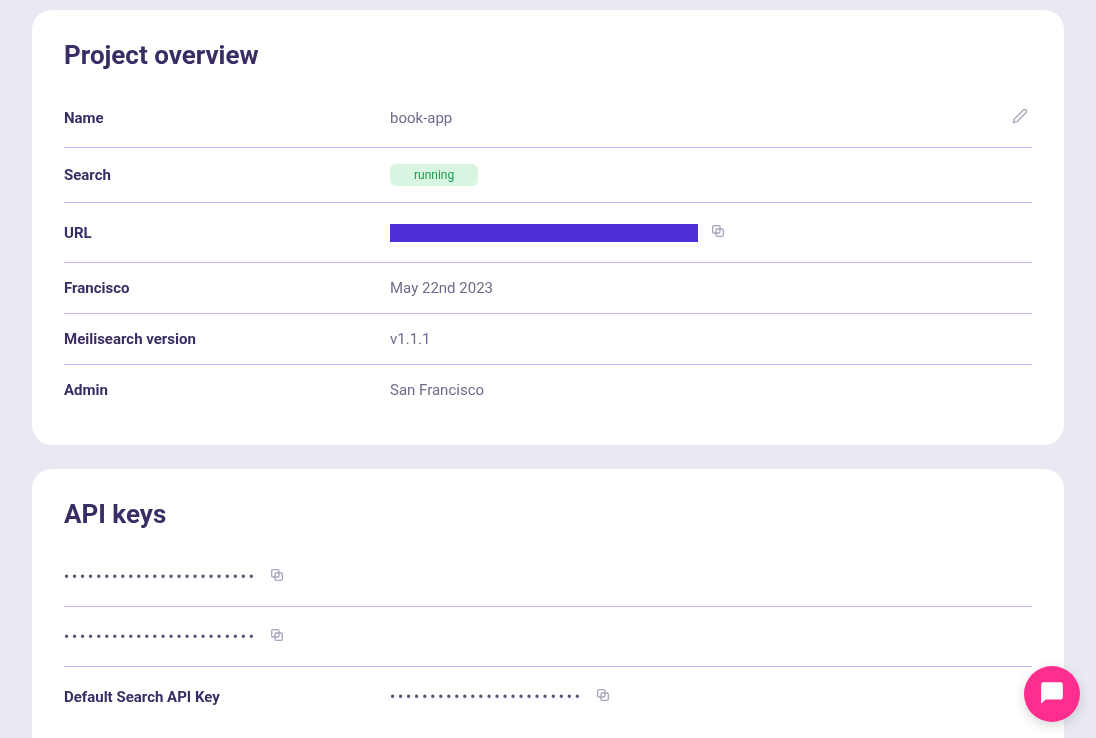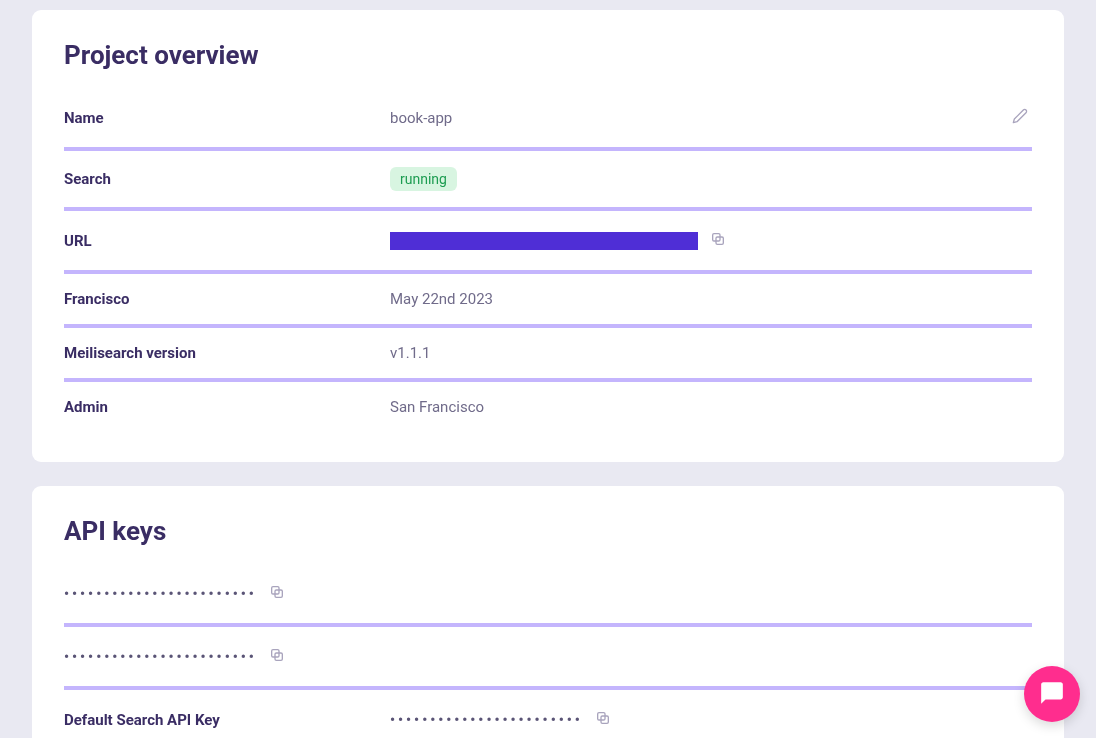--- a/index.html
+++ b/index.html
@@ -10,35 +10,35 @@
     body {
       font-family: -apple-system, BlinkMacSystemFont, 'Segoe UI', Roboto, Helvetica, Arial, sans-serif;
       background-color: #e9e9f2;
       padding: 10px 32px 30px 32px;
       width: 1096px;
       height: 738px;
       overflow: hidden;
     }
     .card {
       background-color: #ffffff;
-      border-radius: 9px;
+      border-radius: 20px;
       padding: 30px 32px;
       margin-bottom: 24px;
     }
     .card-title {
       font-size: 26px;
       font-weight: 700;
       color: #3a2d64;
       margin-bottom: 18px;
     }
     .row {
       display: flex;
       align-items: center;
       padding: 16px 0;
-      border-bottom: 4px solid #c4b5fd;
+      border-bottom: 1px solid #c4b5fd;
     }
     .row:last-child {
       border-bottom: none;
     }
     .row-label {
       flex: 0 0 326px;
       font-size: 15px;
       font-weight: 700;
       color: #3a2d64;
     }
@@ -46,22 +46,22 @@
       flex: 1;
       font-size: 15px;
       color: #706b8a;
       display: flex;
       align-items: center;
     }
     .badge {
       display: inline-block;
       background-color: #d8f5e1;
       color: #1d9c51;
-      font-size: 14px;
-      padding: 4px 10px;
+      font-size: 12px;
+      padding: 4px 24px;
       border-radius: 6px;
     }
     .redacted {
       display: inline-block;
       background-color: #4f2ed6;
       width: 308px;
       height: 18px;
       flex: 0 0 308px;
     }
     .icon-btn {

